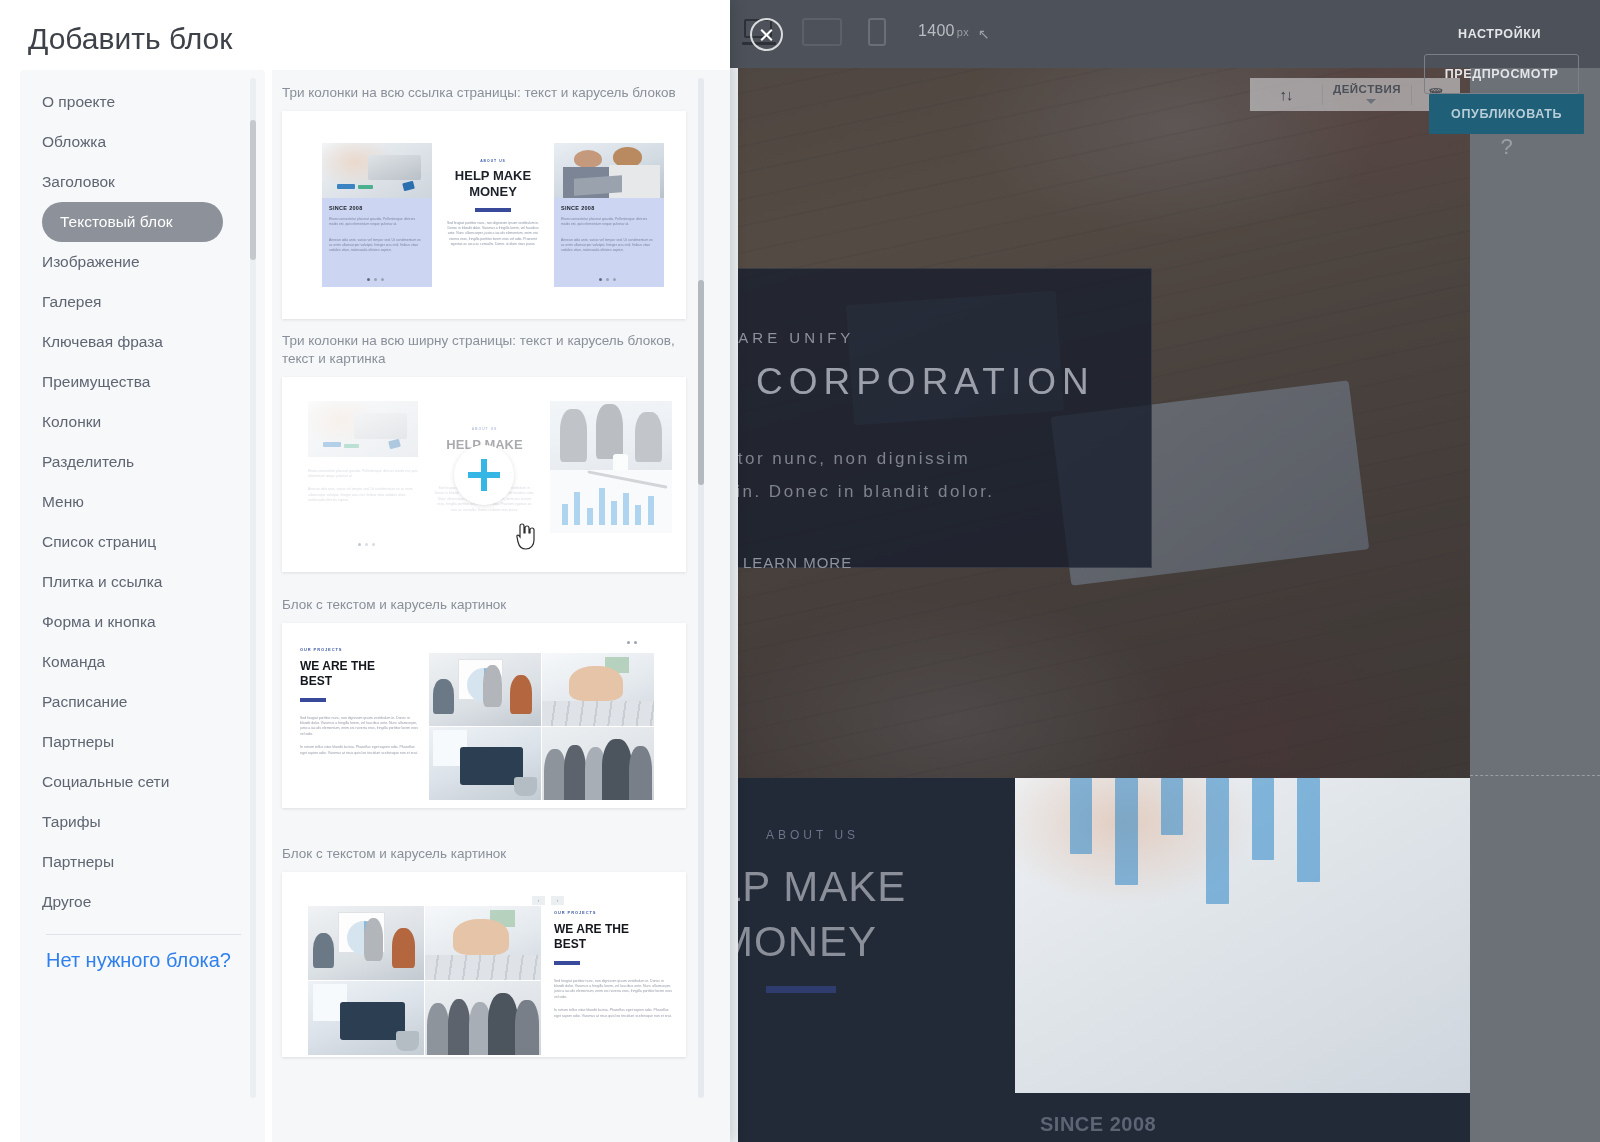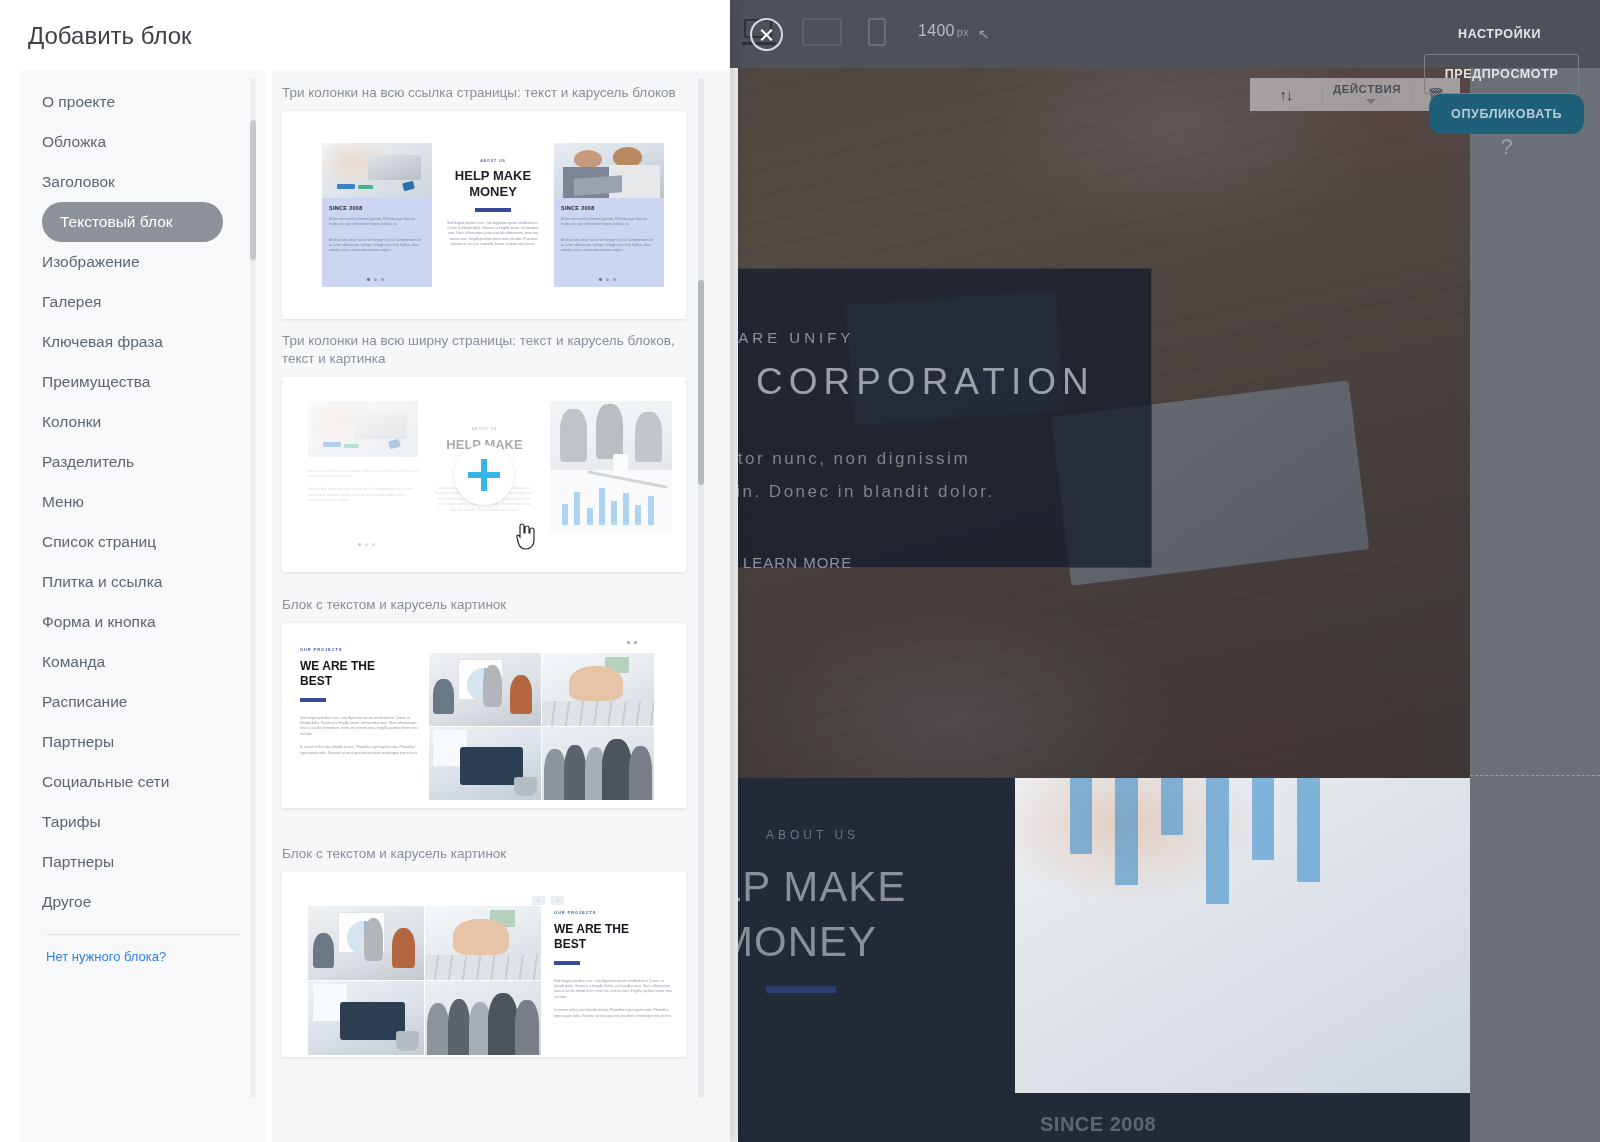--- a/index.html
+++ b/index.html
@@ -30,21 +30,21 @@
 
   .tb-right { position: absolute; right: 16px; top: 14px; display: flex; align-items: center; gap: 0; flex-direction: column; }
   .btn-settings { color: #e3e5e8; font-size: 12.5px; font-weight: 700; letter-spacing: .6px; padding: 0 18px; line-height: 40px; cursor:pointer;}
   .btn-preview {
     color: #e3e5e8; font-size: 12.5px; font-weight: 700; letter-spacing: .6px;
     border: 1px solid #7b8088; border-radius: 3px; padding: 0 20px; line-height: 38px; cursor:pointer;
     margin-left: 4px;
   }
   .btn-publish {
     background: #1f5f78; color: #b7cdd7; font-size: 12.5px; font-weight: 700; letter-spacing: .6px;
-    border-radius: 13px; padding: 0 22px; line-height: 40px; margin-left: 14px; cursor:pointer;
+    border-radius: 1px; padding: 0 22px; line-height: 40px; margin-left: 14px; cursor:pointer;
   }
   .btn-help { color: #9ba0a7; font-size: 22px; margin-left: 16px; margin-right: 2px; cursor:pointer; }
 
   
   .canvas { position: absolute; left: 730px; top: 68px; width: 740px; bottom: 0; overflow: hidden; }
   .canvas-gutter-l { position:absolute; left:730px; top:68px; width:8px; bottom:0; background:#edf1f4;}
   .outside-right { position: absolute; left: 1470px; top: 68px; right: 0; bottom: 0; background: #6c7077; }
   .dash-line { position:absolute; left:1470px; top:775px; right:0; height:0; border-top:1px dashed #9a9ea4;}
 
   
@@ -101,21 +101,21 @@
   .bt-actions { flex:1; text-align:center; color:#4b5058; font-size:11.5px; font-weight:700; letter-spacing:.5px;}
   .bt-caret { display:inline-block; margin-left:7px; border-left:5px solid transparent; border-right:5px solid transparent; border-top:5px solid #6d727a; vertical-align:middle;}
   .bt-trash { width:48px; text-align:center; color:#3a3f47; font-size:14px;}
 
   
   .modal {
     position: absolute; left: 0; top: 0; width: 730px; height: 1142px;
     background: #ffffff; z-index: 10;
     box-shadow: 2px 0 14px rgba(0,0,0,.18);
   }
-  .modal-title { position:absolute; left:28px; top:22px; font-size:24px; color:#3d4148; font-weight:400; }
+  .modal-title { position:absolute; left:28px; top:22px; font-size:30px; color:#3d4148; font-weight:400; }
 
   .close-btn {
     position: absolute; left: 750px; top: 18px; width: 33px; height: 33px;
     border-radius: 50%; border: 2px solid #d9dbde; z-index: 20; cursor:pointer;
     background: transparent;
   }
   .close-btn::before, .close-btn::after {
     content:""; position:absolute; left: 7px; top: 13.5px; width: 15px; height: 2px; background:#ffffff;
   }
   .close-btn::before { transform: rotate(45deg); }
@@ -126,21 +126,21 @@
     background:#f6f8fa; border-radius: 4px 4px 0 0;
   }
   .menu { position:absolute; left:0; top:12px; right:0; bottom:0;}
   .menu-item {
     padding: 9px 22px; font-size: 15.5px; color:#5f6672; cursor:pointer; line-height:22px;
   }
   .menu-item.active {
     background:#8d919a; color:#ffffff; border-radius:20px; margin:0 42px 0 22px; padding:9px 18px;
   }
   .menu-div { margin: 12px 24px 0 26px; height:1px; background:#dfe3e8;}
-  .menu-link { padding: 14px 26px; font-size:13px; color:#2f80ed; cursor:pointer;}
+  .menu-link { padding: 14px 26px; font-size:20px; color:#2f80ed; cursor:pointer;}
 
   .sb-track-l { position:absolute; left:250px; top:78px; width:6px; height:1020px; background:#eceff2; border-radius:3px;}
   .sb-thumb-l { position:absolute; left:250px; top:120px; width:6px; height:140px; background:#c5c9ce; border-radius:3px; cursor:pointer;}
 
   .panel-right {
     position:absolute; left:272px; top:70px; width:458px; bottom:0; background:#f5f7f9; overflow:hidden;
   }
   .tpl { position:absolute; left:10px; width:404px; }
   .tpl-label { font-size:13.5px; color:#8a9099; line-height:18px; margin-bottom:9px; }
   .tpl-card { background:#ffffff; box-shadow:0 1px 3px rgba(0,0,0,.10); position:relative; overflow:hidden;}

